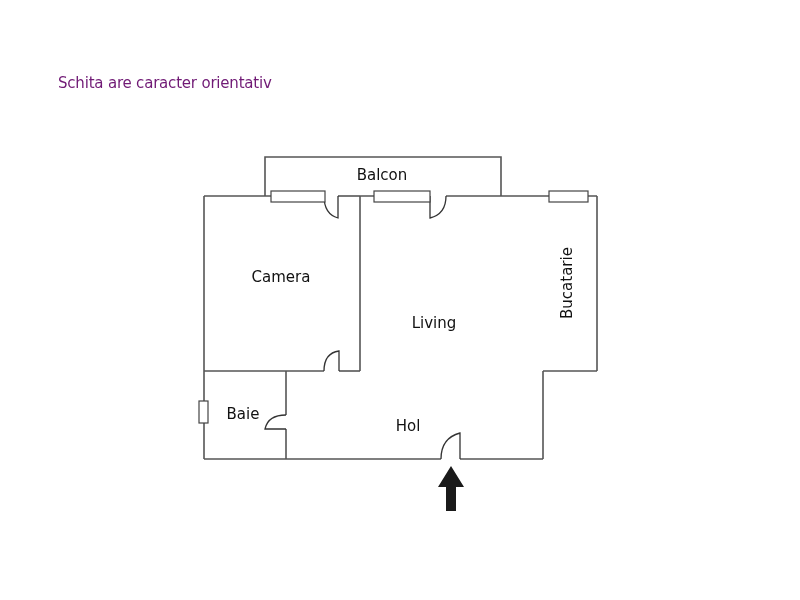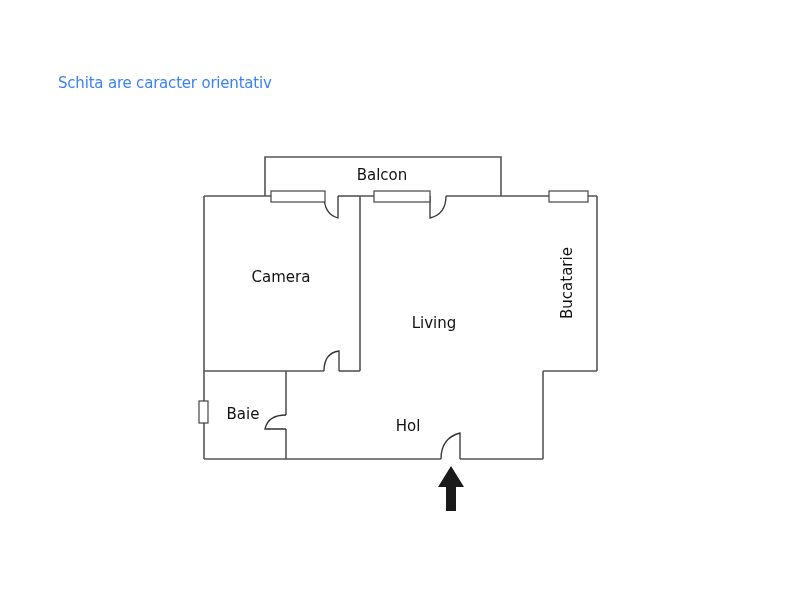--- a/index.html
+++ b/index.html
@@ -1,17 +1,17 @@
 <!DOCTYPE html>
 <html><head>
   <meta charset="utf-8">
   <style>
     html, body { margin: 0; padding: 0; background: #ffffff; }
     body { width: 800px; height: 600px; position: relative; overflow: hidden; font-family: "DejaVu Sans", "Liberation Sans", sans-serif; }
-    .note { position: absolute; left: 58px; top: 74px; font-size: 15px; color: #3b82f6; letter-spacing: -0.2px; }
+    .note { position: absolute; left: 58px; top: 74px; font-size: 15px; color: #701a75; letter-spacing: -0.2px; }
     svg { position: absolute; left: 0; top: 0; }
     .wall { fill: none; stroke: #555555; stroke-width: 1.6; }
     .door { fill: none; stroke: #333333; stroke-width: 1.3; }
     .win { fill: #ffffff; stroke: #444444; stroke-width: 1.2; }
     .label { font-family: "DejaVu Sans", "Liberation Sans", sans-serif; font-size: 15px; fill: #111111; }
   </style>
 </head>
 <body>
 
 <div class="note">Schita are caracter orientativ</div>

